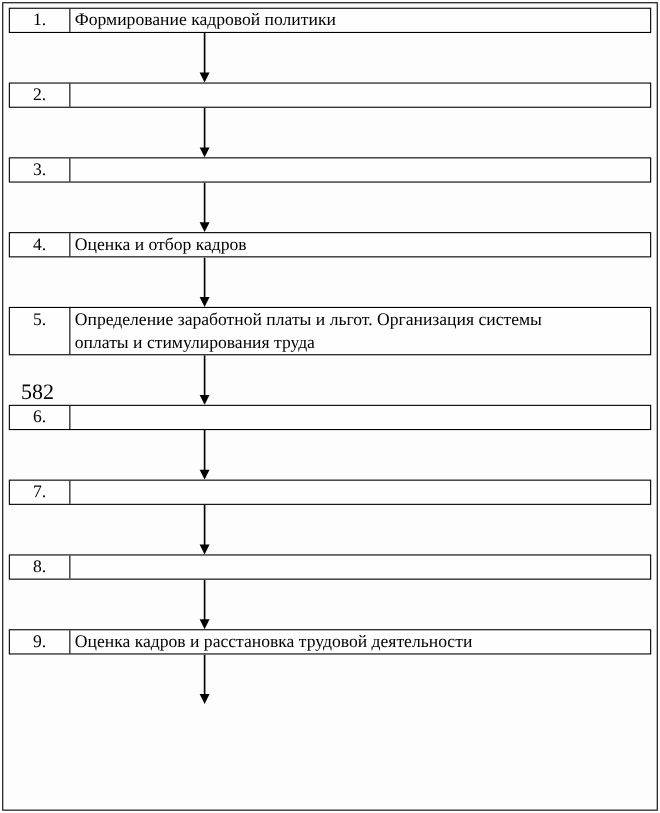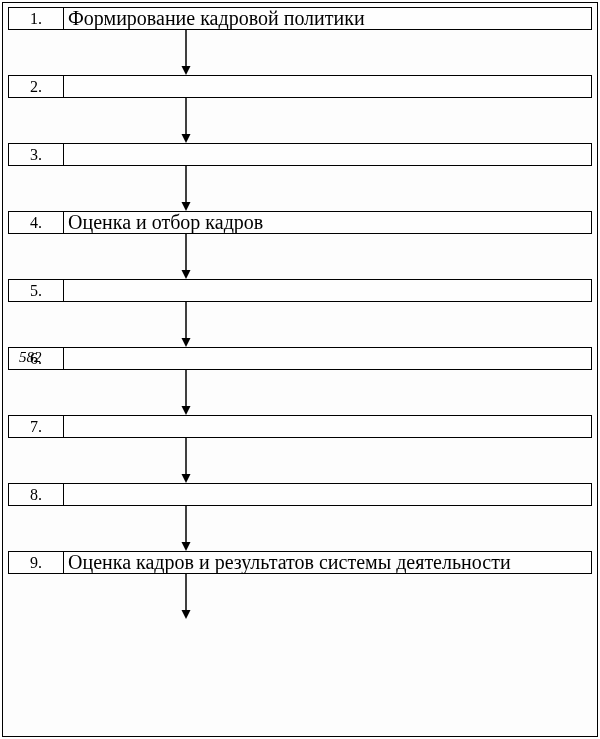--- a/index.html
+++ b/index.html
@@ -32,39 +32,38 @@
   .num {
     flex: 0 0 54px;
     border-right: 1px solid #000;
     text-align: center;
     font-size: 16px;
     line-height: 21px;
   }
   .txt {
     flex: 1;
     padding: 0 4px;
-    font-size: 20px;
+    font-size: 16px;
     line-height: 21px;
     white-space: pre-line;
     overflow: hidden;
   }
   .arrow-wrap {
     height: 45px;
   }
   .arrow-wrap svg {
     display: block;
     margin-left: 172px;
   }
   .page-number {
     position: absolute;
     left: 16px;
     top: 346px;
-    font-size: 15px;
+    font-size: 20px;
     line-height: 16px;
-    font-style: italic;
   }
 </style>
 </head>
 <body>
 
 <div class="page">
 
   <div class="row">
     <div class="num">1.</div>
     <div class="txt">Формирование кадровой политики</div>
@@ -102,20 +101,22 @@
   </div>
   <div class="arrow-wrap">
     <svg width="12" height="45" viewBox="0 0 12 45">
         <line x1="6" y1="0" x2="6" y2="37" stroke="#000" stroke-width="1.5"></line>
         <polygon points="1.5,36 10.5,36 6,45" fill="#000"></polygon>
       </svg>
   </div>
 
   <div class="row">
     <div class="num">5.</div>
+    <div class="txt">Определение заработной платы и льгот. Организация системы
+оплаты и стимулирования труда</div>
   </div>
   <div class="arrow-wrap">
     <svg width="12" height="45" viewBox="0 0 12 45">
         <line x1="6" y1="0" x2="6" y2="37" stroke="#000" stroke-width="1.5"></line>
         <polygon points="1.5,36 10.5,36 6,45" fill="#000"></polygon>
       </svg>
   </div>
 
   <div class="row">
     <div class="num">6.</div>
@@ -142,21 +143,21 @@
   </div>
   <div class="arrow-wrap">
     <svg width="12" height="45" viewBox="0 0 12 45">
         <line x1="6" y1="0" x2="6" y2="37" stroke="#000" stroke-width="1.5"></line>
         <polygon points="1.5,36 10.5,36 6,45" fill="#000"></polygon>
       </svg>
   </div>
 
   <div class="row">
     <div class="num">9.</div>
-    <div class="txt">Оценка кадров и результатов системы деятельности</div>
+    <div class="txt">Оценка кадров и расстановка трудовой деятельности</div>
   </div>
   <div class="arrow-wrap">
     <svg width="12" height="45" viewBox="0 0 12 45">
         <line x1="6" y1="0" x2="6" y2="37" stroke="#000" stroke-width="1.5"></line>
         <polygon points="1.5,36 10.5,36 6,45" fill="#000"></polygon>
       </svg>
   </div>
 
 
   <div class="page-number">582</div>

